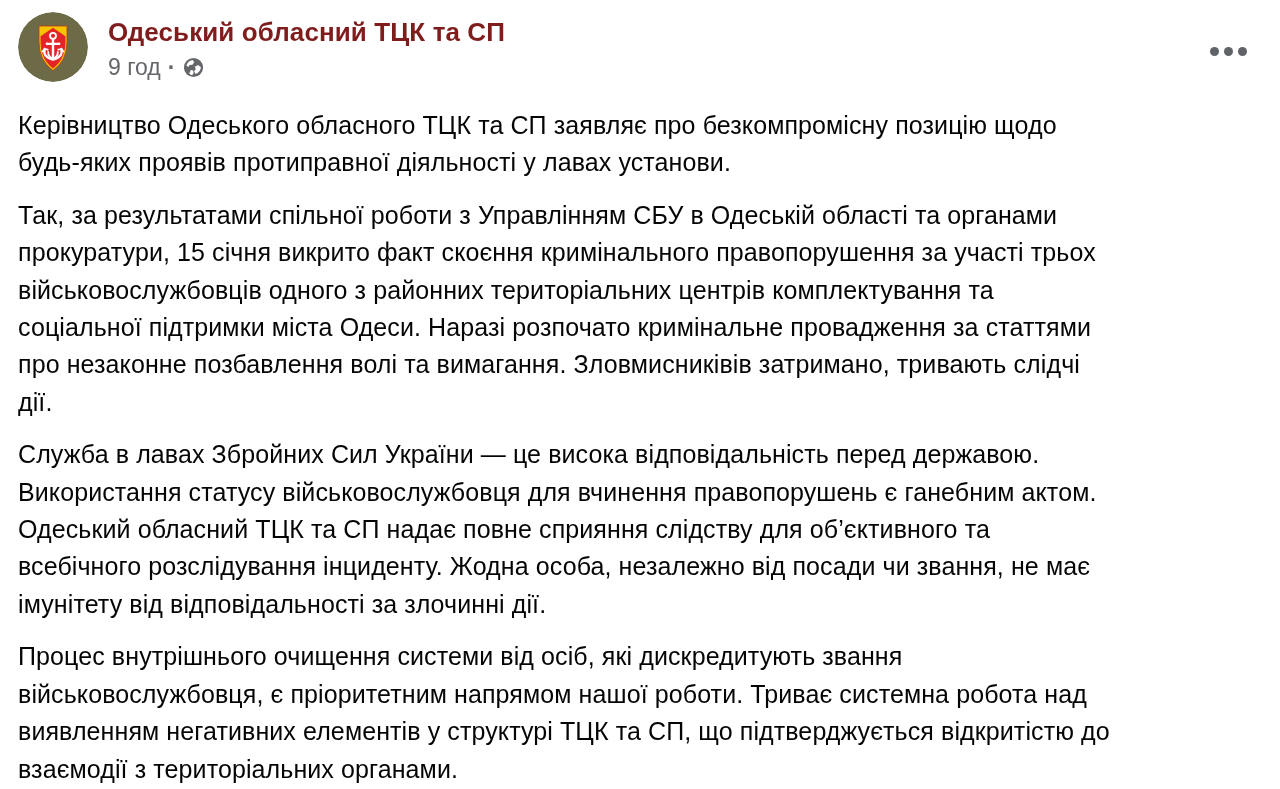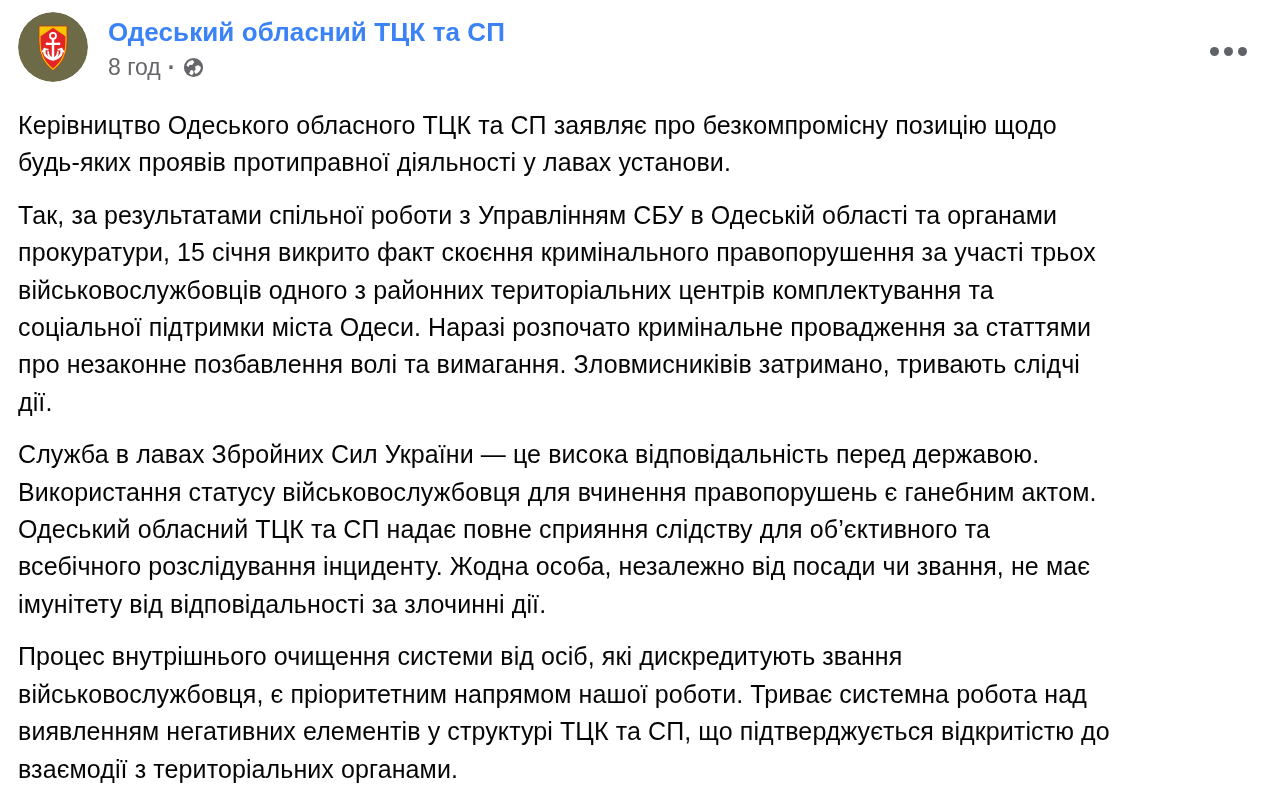--- a/index.html
+++ b/index.html
@@ -16,21 +16,21 @@
   .post-header {
     display: flex; align-items: flex-start;
     padding: 12px 18px 0 18px;
   }
   .avatar {
     width: 70px; height: 70px; border-radius: 50%;
     flex: 0 0 70px; cursor: pointer; overflow: hidden;
   }
   .header-text { margin-left: 20px; padding-top: 5px; }
   .page-name {
-    font-size: 26px; font-weight: bold; color: #3b82f6;
+    font-size: 26px; font-weight: bold; color: #7f1d1d;
     line-height: 30px; letter-spacing: 0.1px; cursor: pointer;
     display: inline-block;
   }
   .meta-row {
     display: flex; align-items: center; margin-top: 7px;
     color: #65676b; font-size: 23px; line-height: 26px;
   }
   .meta-row .sep { margin: 0 7px; font-weight: bold; }
   .globe { width: 23px; height: 23px; display: inline-block; margin-top: 1px; }
 
@@ -76,21 +76,21 @@
           <path d="M26.6 37 Q24.8 45.4 35 47.5 Q45.2 45.4 43.4 37" fill="none" stroke="#ffffff" stroke-width="2.4" stroke-linecap="round"></path>
           <path d="M26.6 37 l-2.2 2.6 M26.6 37 l3.2 0.6 M43.4 37 l2.2 2.6 M43.4 37 l-3.2 0.6" stroke="#ffffff" stroke-width="1.6" stroke-linecap="round"></path>
           <path d="M30.2 40 Q30 45 35 46.4 M39.8 40 Q40 45 35 46.4" fill="none" stroke="#ffffff" stroke-width="1.8" stroke-linecap="round"></path>
         </svg>
       </span>
     </div>
 
     <div class="header-text">
       <span class="page-name">Одеський обласний ТЦК та СП</span>
       <div class="meta-row">
-        <span>8 год</span>
+        <span>9 год</span>
         <span class="sep">·</span>
         <span class="globe">
           <svg width="23" height="23" viewBox="0 0 24 24" aria-hidden="true">
             <circle cx="12" cy="12" r="10" fill="#65676b"></circle>
             <path fill="#ffffff" d="M4.6 9.8c.9-2.8 3.3-4.9 6.3-5.5l1.9 1.9-1.9 2.8-3.1.3-1 2.3-2.2-1.8z"></path>
             <path fill="#ffffff" d="M13.4 11.2l3.4-1.7 3 2.3c-.4 3.3-2.7 6-5.7 6.9l-1.4-2.9 1.7-2.3-1-2.3z"></path>
             <path fill="#ffffff" d="M9.2 14.6l2.5.6.5 2.6-1.7 2.2c-1.1-.3-2.1-.8-3-1.5l1.7-3.9z"></path>
           </svg>
         </span>
       </div>

